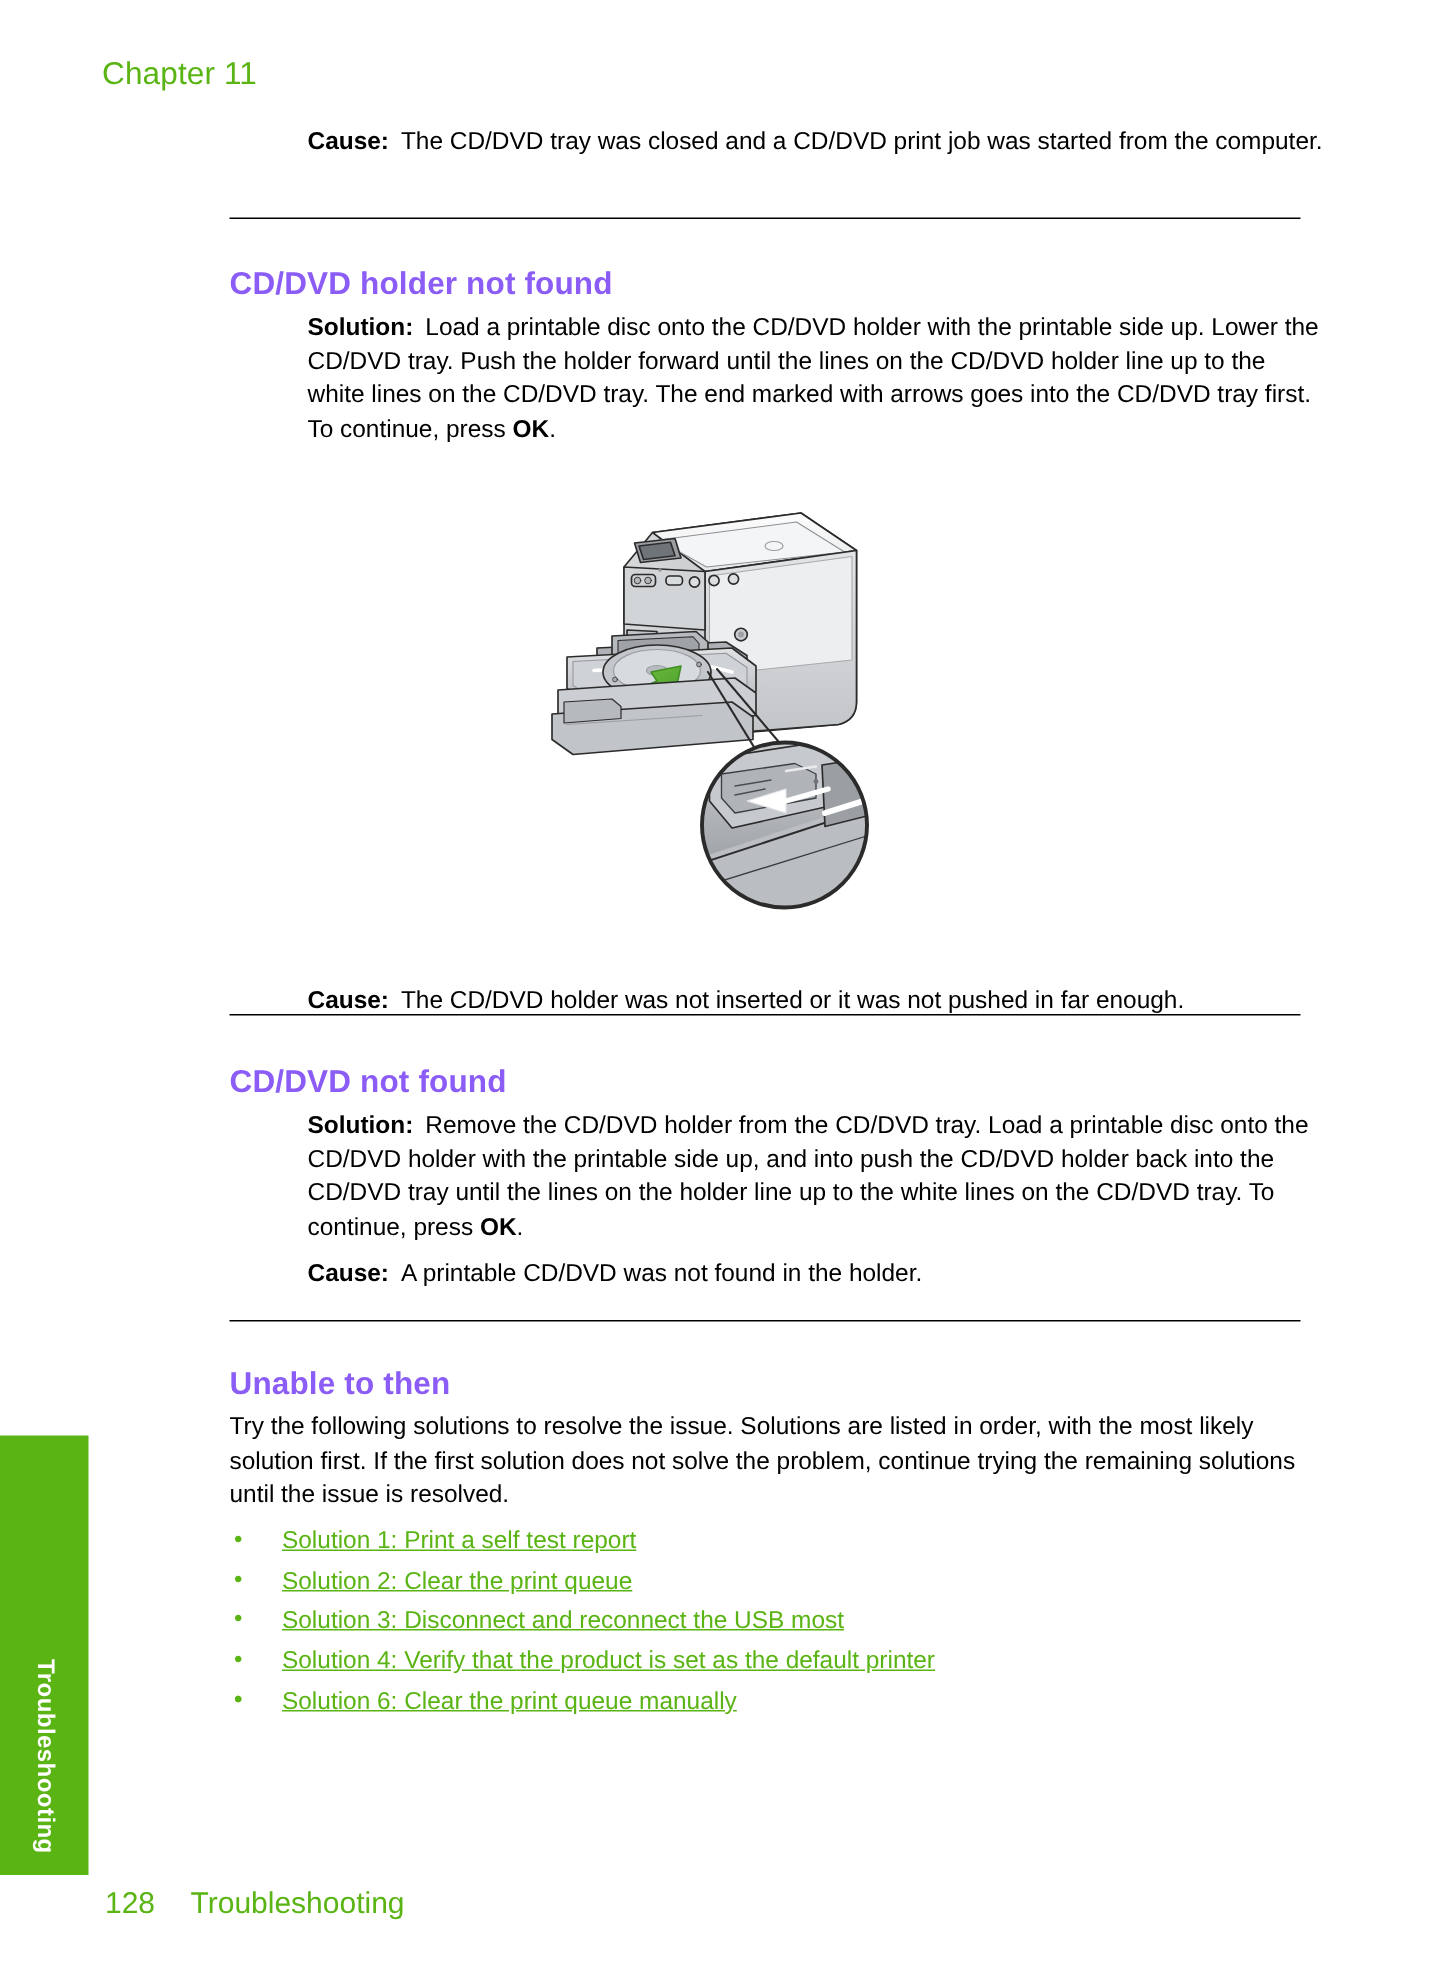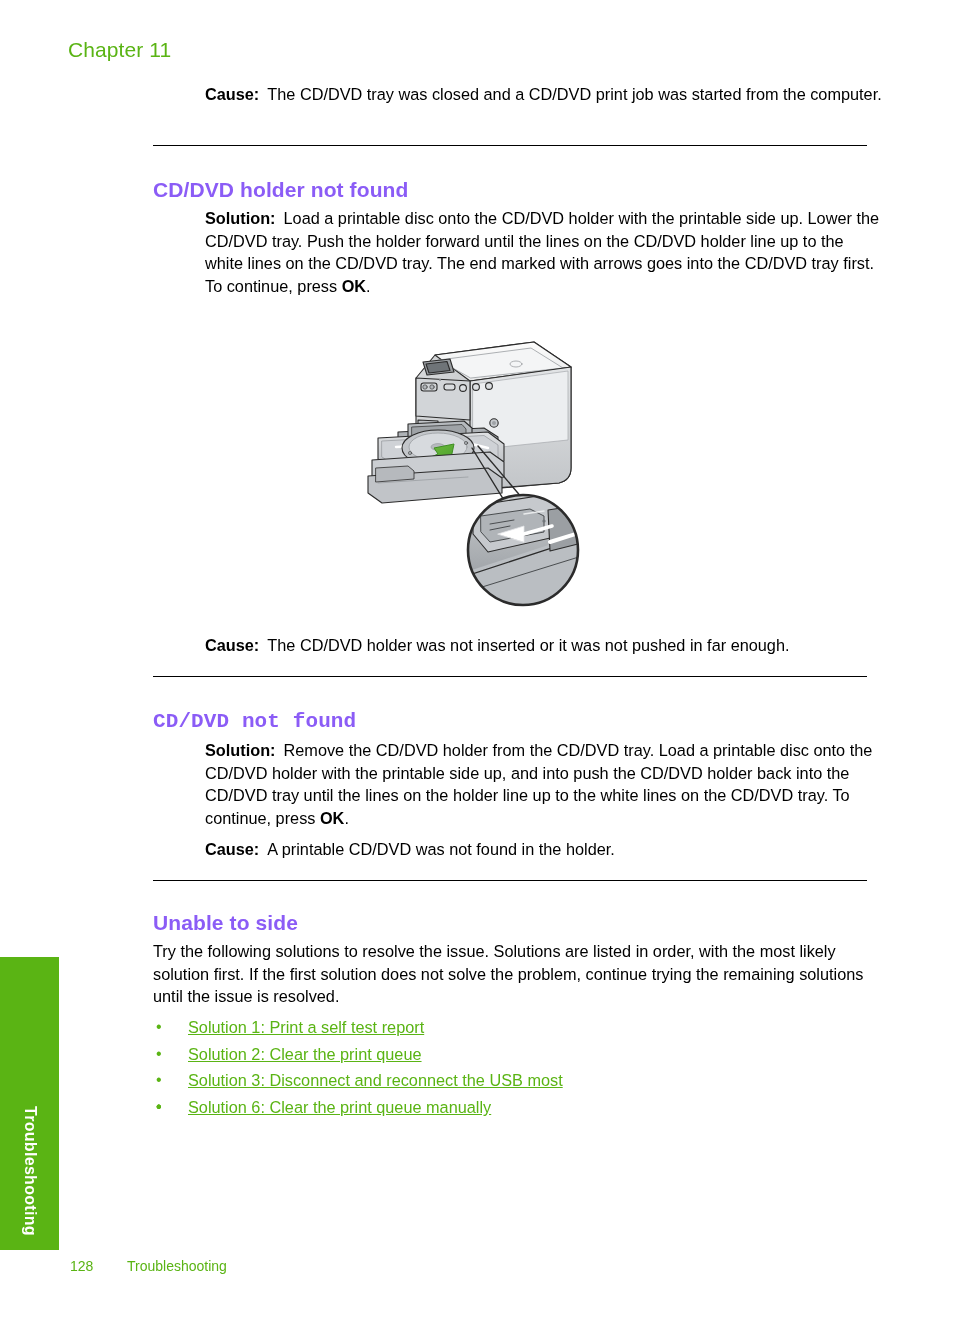--- a/index.html
+++ b/index.html
@@ -113,21 +113,21 @@
   ul.solutions li a {
     color: #5ab414;
     text-decoration: underline;
   }
 
   
   .footer {
     position: absolute;
     left: 70px;
     top: 1258px;
-    font-size: 14px;
+    font-size: 20px;
     color: #5ab414;
   }
   .footer .pg { display: inline-block; width: 57px; }
 
   
   .figure {
     position: absolute;
     left: 185px;
     top: 320px;
     width: 270px;
@@ -261,57 +261,58 @@
           <line x1="212" y1="222" x2="244" y2="212" stroke="#ffffff" stroke-width="4"></line>
           <path d="M160 214 L186 206 L186 222 Z" fill="#ffffff" stroke="#e3e5e7" stroke-width="0.8"></path>
           <line x1="186" y1="214" x2="214" y2="206" stroke="#ffffff" stroke-width="3.6"></line>
           <circle cx="206" cy="201" r="1.6" fill="#6f7478" stroke="none"></circle>
         </g>
         <circle cx="185" cy="230" r="55" fill="none" stroke="#2b2b2b" stroke-width="2.6"></circle>
       </g>
     </svg>
   </div>
 
-  <div class="para indent" style="position:absolute; top:634px; left:0;">
+  <div class="para indent" style="position:absolute; top:656px; left:0;">
     <span class="lead">Cause:</span><span class="lead-gap"></span><span>The CD/DVD holder was not inserted or it was not pushed in far enough.</span>
   </div>
 
   <hr class="rule" style="position:absolute; top:676px; left:0;">
 
-  <h2 class="section" style="position:absolute; top:710px; left:0;font-family:Liberation Mono, monospace;">CD/DVD not found</h2>
+  <h2 class="section" style="position:absolute; top:710px; left:0;">CD/DVD not found</h2>
 
   <div class="para indent" style="position:absolute; top:739px; left:0;">
     <span class="lead">Solution:</span><span class="lead-gap"></span><span>Remove the CD/DVD holder from the CD/DVD tray. Load a printable disc onto the CD/DVD holder with the printable side up, and into push the CD/DVD holder back into the CD/DVD tray until the lines on the holder line up to the white lines on the CD/DVD tray. To continue, press </span><b class="inline-bold">OK</b><span>.</span>
   </div>
 
   <div class="para indent" style="position:absolute; top:838px; left:0;">
     <span class="lead">Cause:</span><span class="lead-gap"></span><span>A printable CD/DVD was not found in the holder.</span>
   </div>
 
   <hr class="rule" style="position:absolute; top:880px; left:0;">
 
-  <h2 class="section" style="position:absolute; top:911px; left:0;">Unable to side</h2>
+  <h2 class="section" style="position:absolute; top:911px; left:0;">Unable to then</h2>
 
   <div class="para" style="position:absolute; top:940px; left:0; width:714px;">Try the following solutions to resolve the issue. Solutions are listed in order, with the most likely solution first. If the first solution does not solve the problem, continue trying the remaining solutions until the issue is resolved.</div>
 
   <ul class="solutions" style="position:absolute; top:1014px; left:0;">
     <li>
       <span class="bullet">•</span>
       <a href="#">Solution 1: Print a self test report</a>
     </li>
     <li>
       <span class="bullet">•</span>
       <a href="#">Solution 2: Clear the print queue</a>
     </li>
     <li>
       <span class="bullet">•</span>
       <a href="#">Solution 3: Disconnect and reconnect the USB most</a>
     </li>
     <li>
       <span class="bullet">•</span>
+      <a href="#">Solution 4: Verify that the product is set as the default printer</a>
     </li>
     <li>
       <span class="bullet">•</span>
     </li>
     <li>
       <span class="bullet">•</span>
       <a href="#">Solution 6: Clear the print queue manually</a>
     </li>
   </ul>
 

